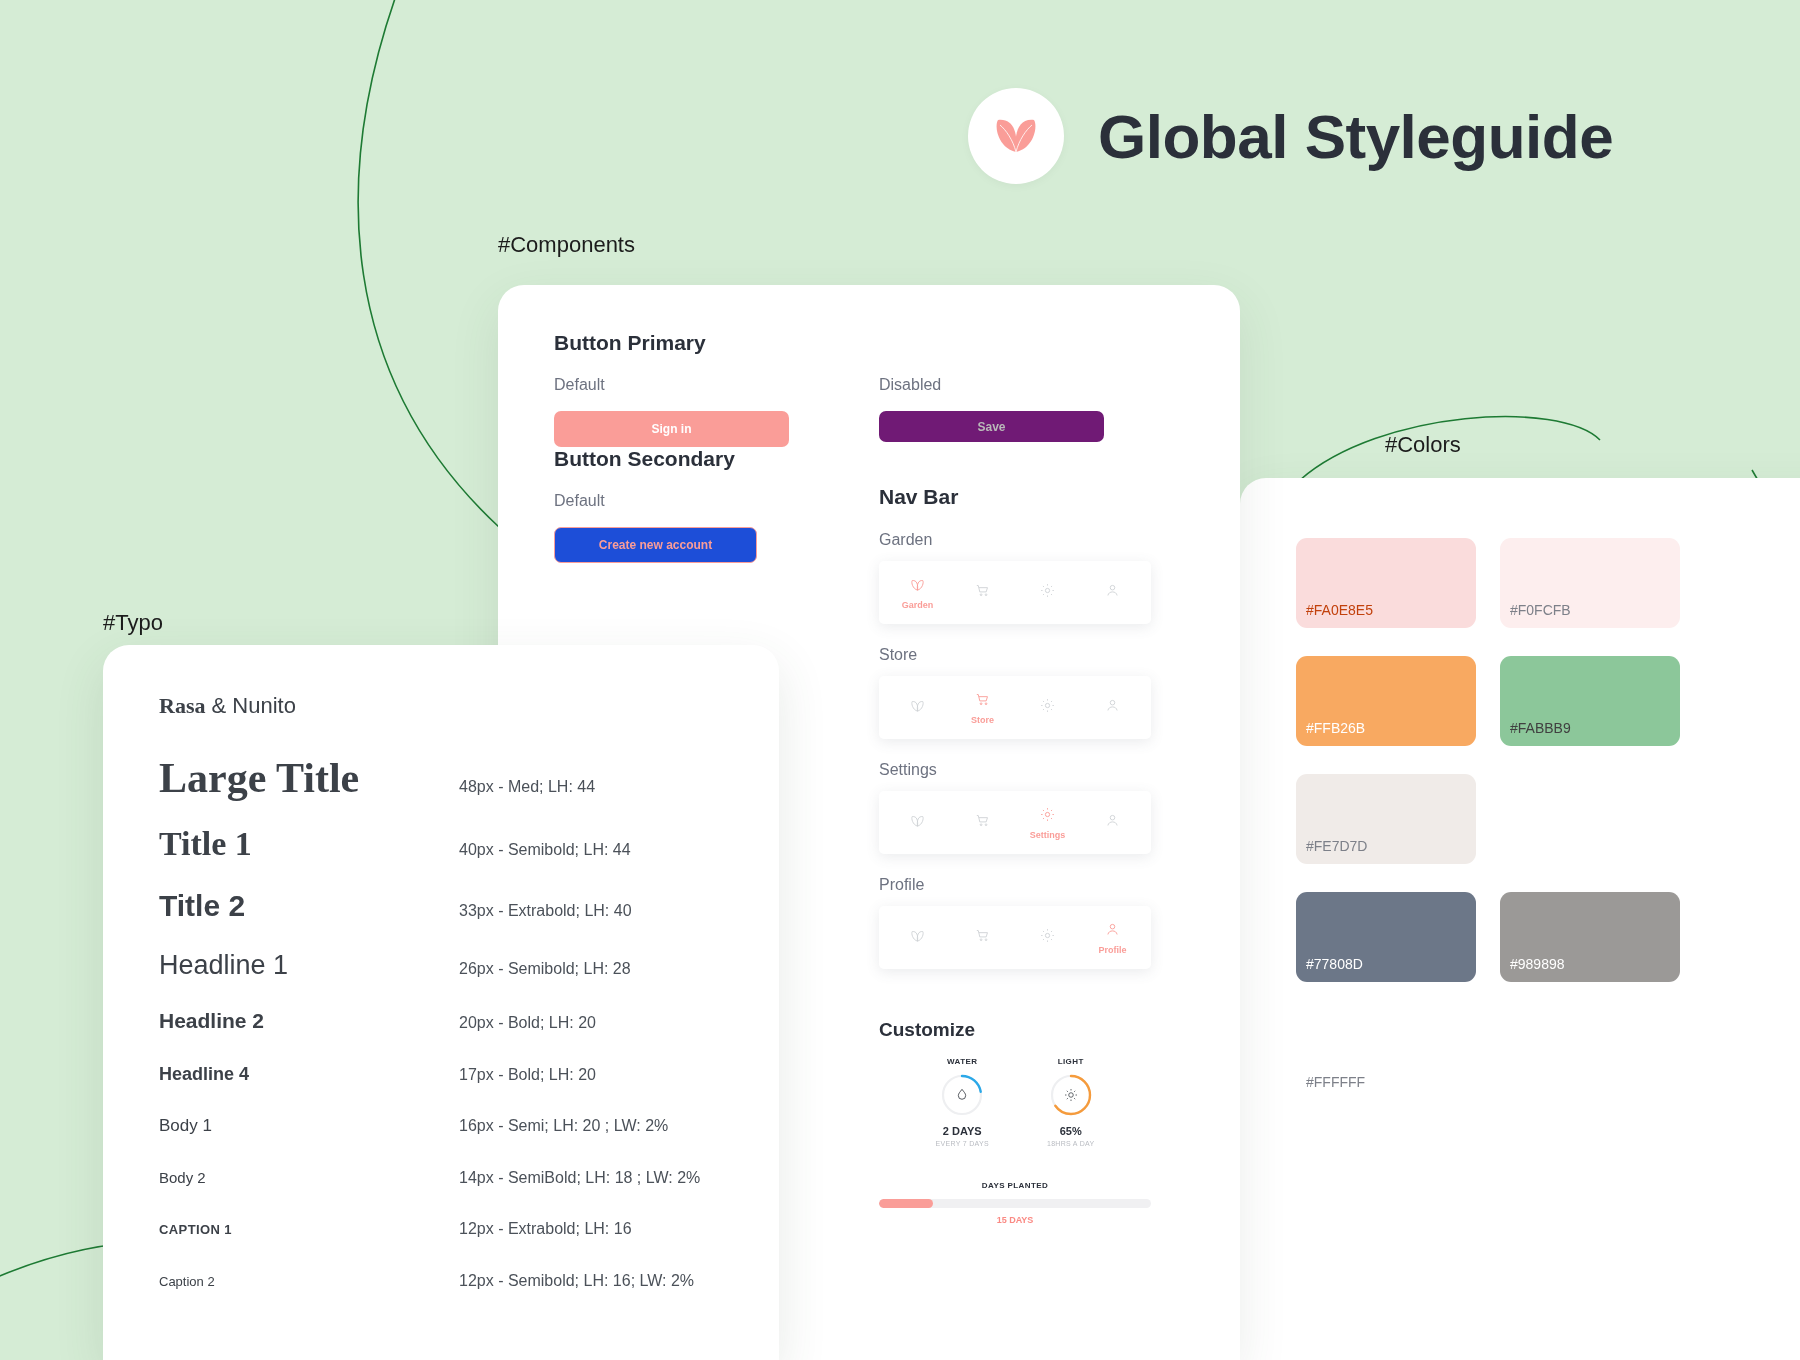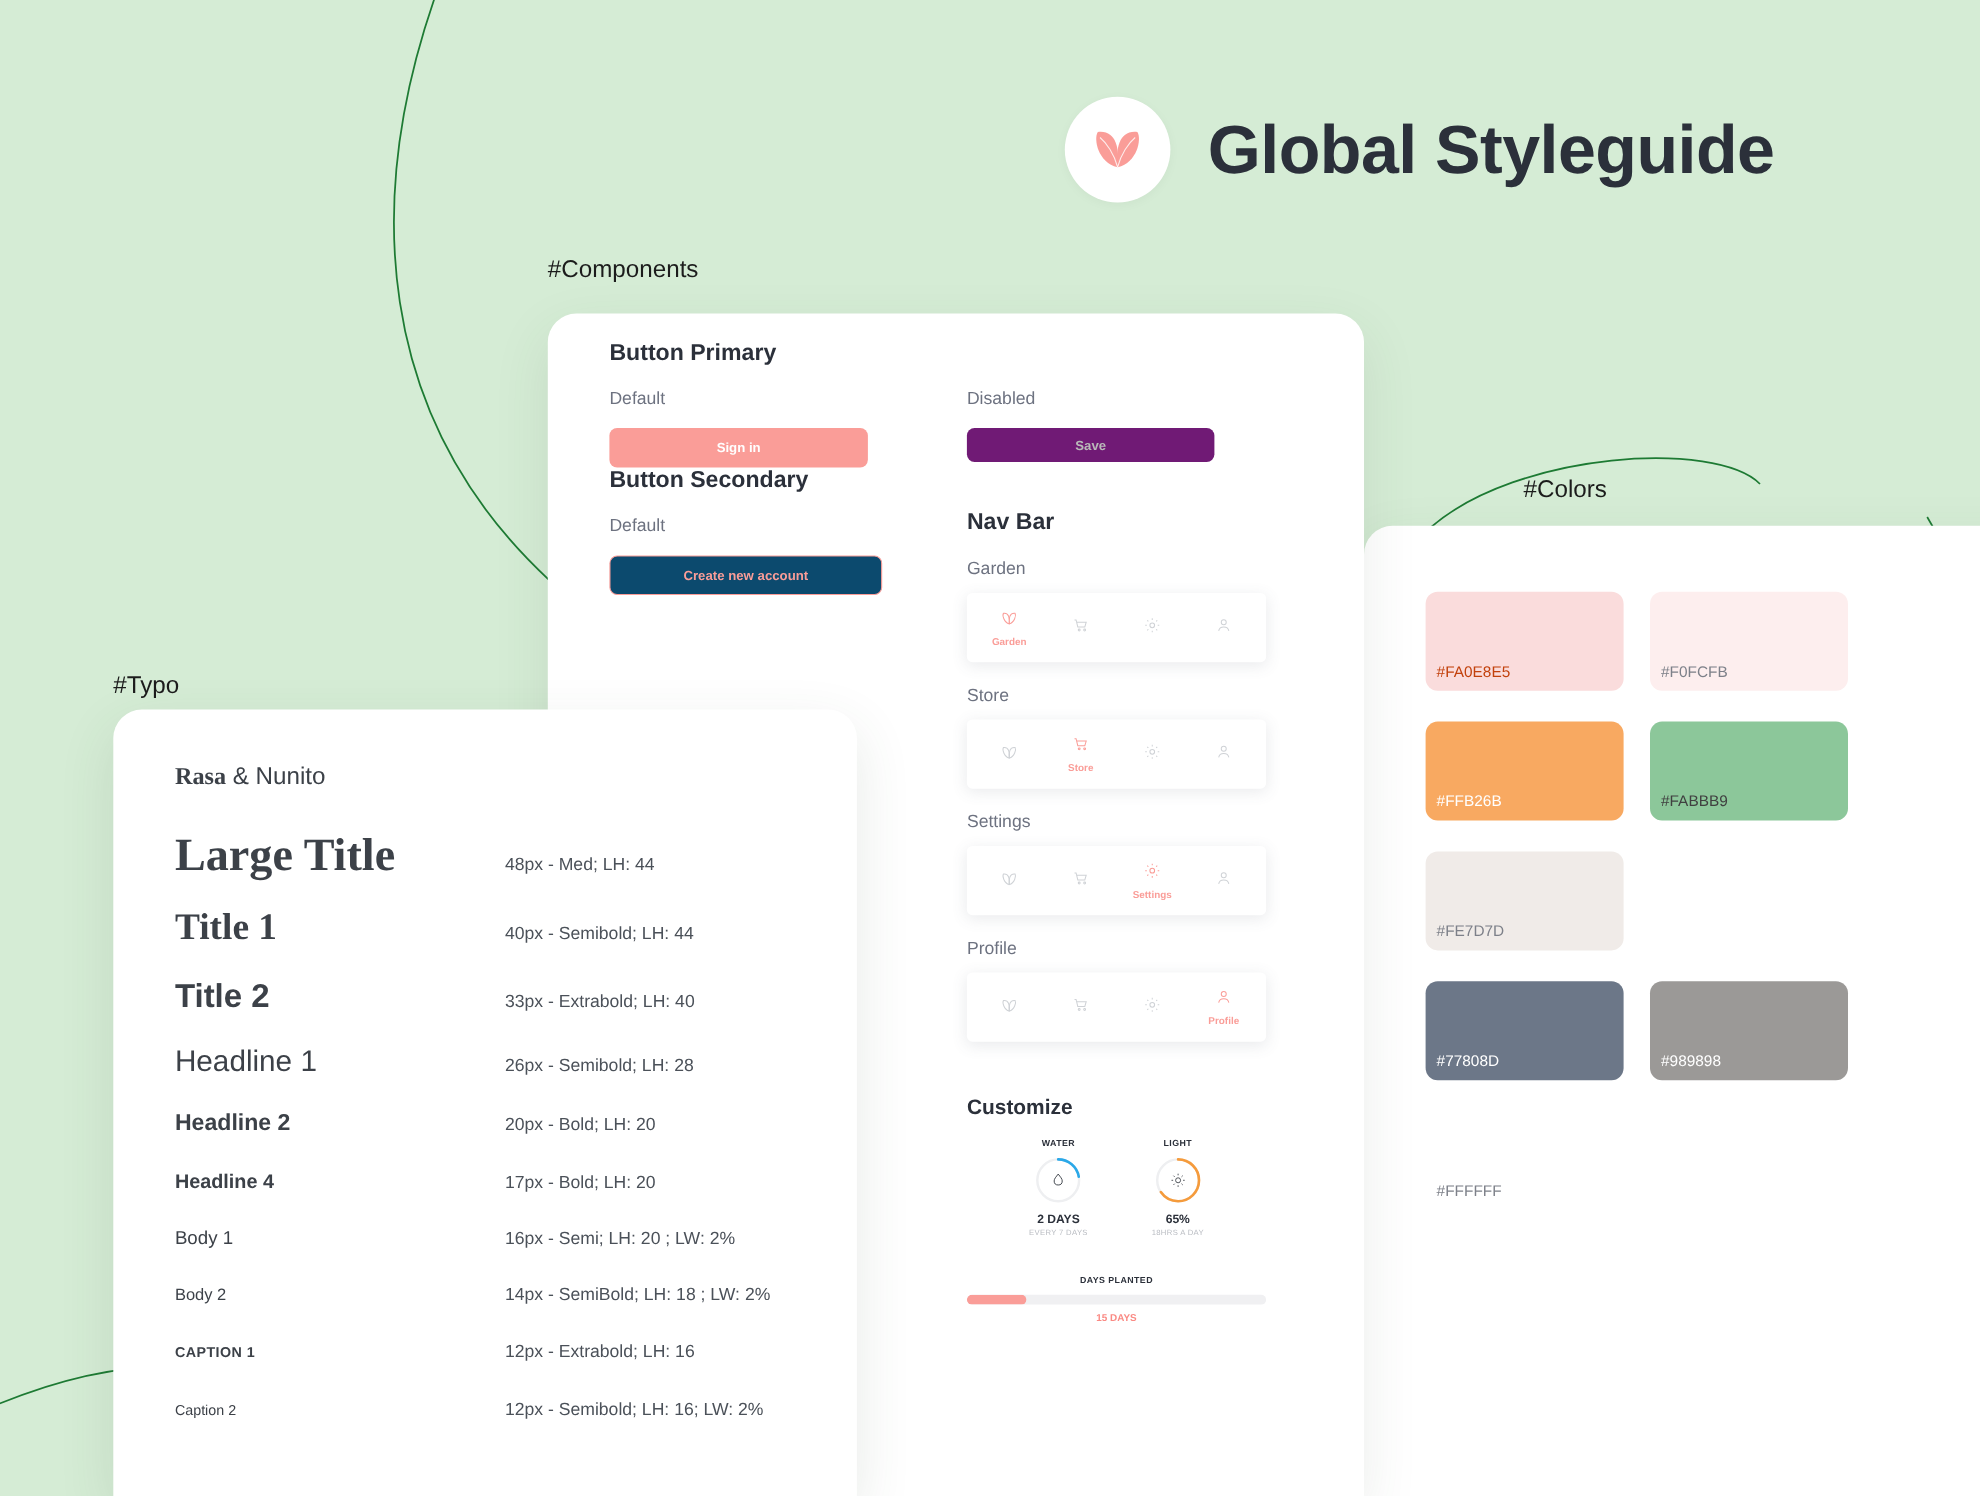--- a/index.html
+++ b/index.html
@@ -36,43 +36,43 @@
   #tag-typo { left: 103px; top: 610px; }
 
   
   .card { position: absolute; background: #fff; border-radius: 26px; }
 
   
   #card-components {
     left: 498px; top: 285px; width: 742px; height: 1075px;
     box-shadow: 0 18px 50px rgba(60,80,60,.10);
     border-radius: 26px 26px 0 0;
-    padding: 24px 56px;
+    padding: 46px 56px;
     overflow: hidden;
   }
   .sec-title { font-size: 21px; font-weight: 700; color: #2b303a; }
   .sec-sub { font-size: 16px; color: #6d7280; margin-top: 21px; }
 
   .cols { display: flex; gap: 90px; }
   .col { width: 235px; }
 
   .btn-primary {
     margin-top: 17px; width: 235px; height: 36px; border-radius: 7px;
     background: #fa9d98; color: #fff; font-size: 12px; font-weight: 600;
     display: flex; align-items: center; justify-content: center; border: none;
     cursor: pointer;
   }
   .btn-disabled {
     margin-top: 17px; width: 225px; height: 31px; border-radius: 7px;
     background: #701a75; color: #b9b9b9; font-size: 12px; font-weight: 600;
     display: flex; align-items: center; justify-content: center; border: none;
   }
   .btn-secondary {
-    margin-top: 17px; width: 248px; height: 36px; border-radius: 7px;
-    background: #0c4a6e; border: 1.4px solid #fa9d98; color: #fa9d98;
+    margin-top: 17px; width: 203px; height: 36px; border-radius: 7px;
+    background: #1d4ed8; border: 1.4px solid #fa9d98; color: #fa9d98;
     font-size: 12px; font-weight: 600;
     display: flex; align-items: center; justify-content: center; cursor: pointer;
   }
 
   
   .nav-label { font-size: 16px; color: #6d7280; margin-top: 22px; }
   .navbar {
     margin-top: 12px; width: 272px; height: 63px; background: #fff;
     border-radius: 5px; box-shadow: 0 3px 14px rgba(80,90,110,.12);
     display: flex; align-items: center; justify-content: space-around;

